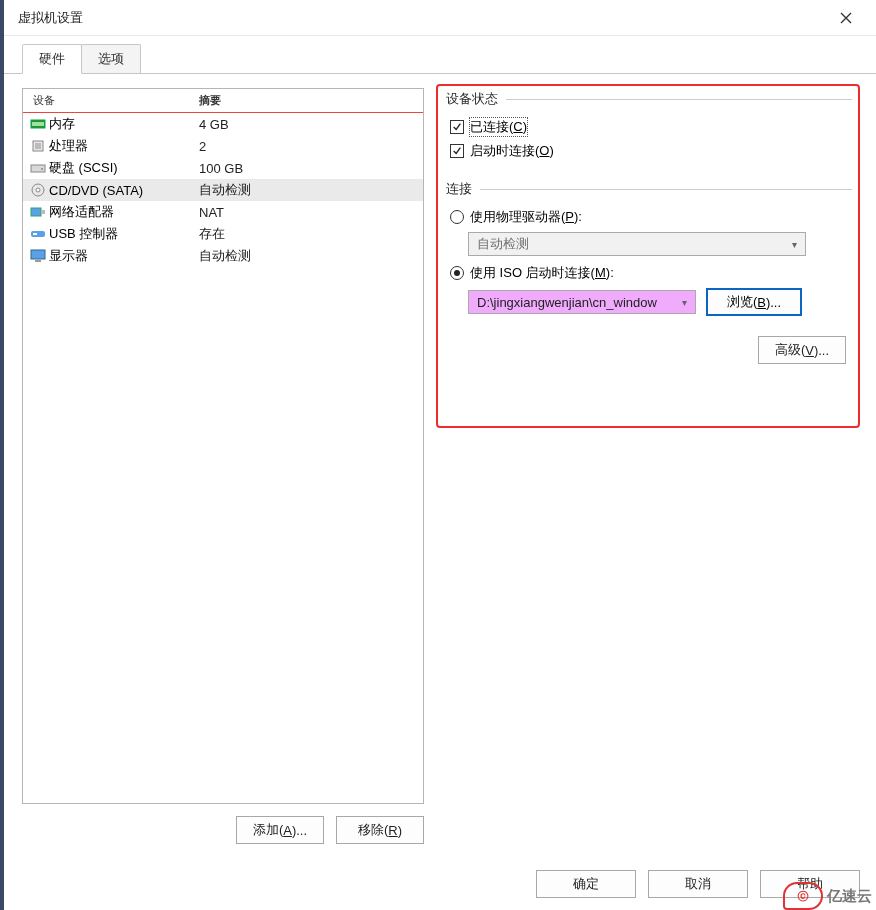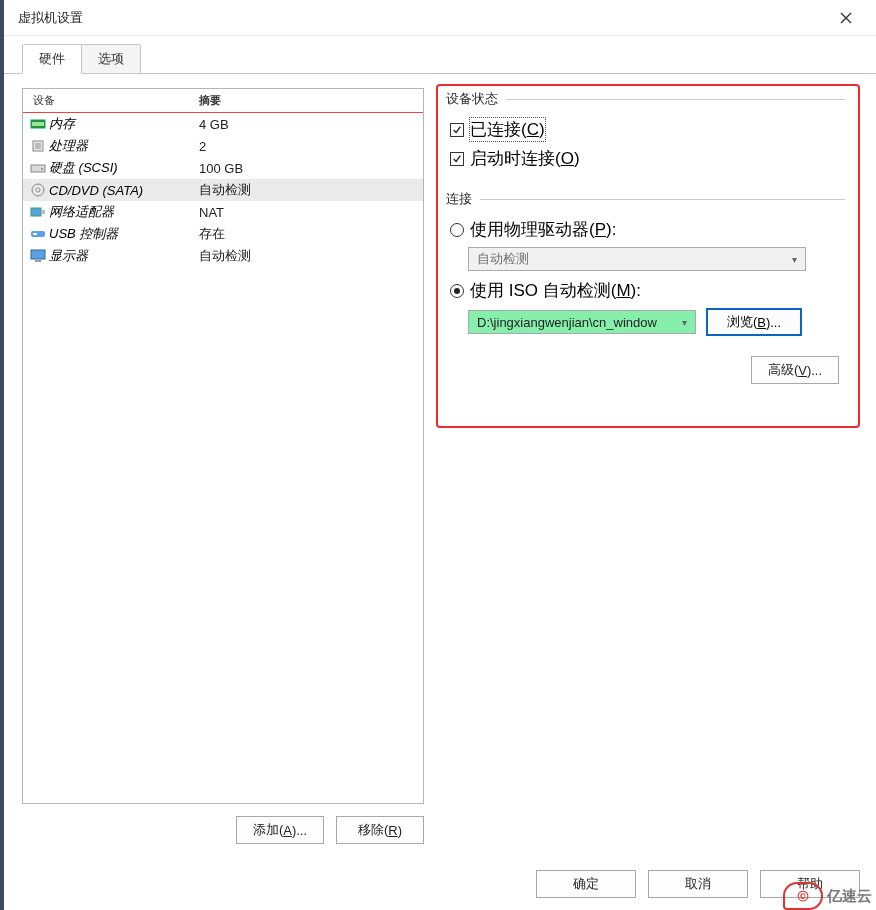--- a/index.html
+++ b/index.html
@@ -93,21 +93,21 @@
     .list-rows { }
     .list-row {
       display: flex;
       align-items: center;
       height: 22px;
       font-size: 13px;
       padding-left: 6px;
     }
     .list-row.selected { background: #eaeaea; }
     .row-icon { width: 18px; height: 14px; display:inline-flex; align-items:center; justify-content:center; margin-right:2px;}
-    .row-label { width: 150px; font-style: italic; }
+    .row-label { width: 150px; }
     .row-summary { flex: 1; color:#222; }
     .left-buttons {
       display: flex;
       gap: 12px;
       justify-content: flex-end;
       margin-top: 12px;
     }
     .btn {
       min-width: 88px;
       height: 28px;
@@ -142,27 +142,27 @@
       align-items: center;
       margin-bottom: 10px;
     }
     .group-title::after {
       content: "";
       flex: 1;
       height: 1px;
       background: #ccc;
       margin-left: 8px;
     }
-    .section { margin-bottom: 18px; padding: 2px 13px 0 6px;}
+    .section { margin-bottom: 18px; padding: 2px 6px 0 6px;}
     .checkbox-row, .radio-row {
       display: flex;
       align-items: center;
       gap: 6px;
       margin: 6px 0 6px 4px;
-      font-size: 17px;
+      font-size: 13px;
     }
     .cb {
        width:14px;height:14px;border:1px solid #333;display:inline-flex;align-items:center;justify-content:center;background:#fff;
     }
     .cb svg{width:10px;height:10px;}
     .rb {
       width:14px;height:14px;border:1px solid #333;border-radius:50%;display:inline-flex;align-items:center;justify-content:center;background:#fff;
     }
     .rb.checked::after{content:"";width:6px;height:6px;border-radius:50%;background:#222;}
     .underline{text-decoration: underline;}
@@ -170,21 +170,21 @@
       height: 24px;
       border: 1px solid #aaa;
       background: #f1f1f1;
       color: #707070;
       display:flex;align-items:center;justify-content:space-between;
       padding: 0 8px;
       margin: 4px 0 8px 22px;
       width: 338px;
       font-size: 13px;
     }
-    .combo.enabled{background:#86efac;color:#222;}
+    .combo.enabled{background:#f0abfc;color:#222;}
     .combo .chev{font-size:10px;color:#666;}
     .iso-row{display:flex;gap:10px;align-items:center;margin:4px 0 8px 22px;}
     .iso-row .combo{margin:0;width:228px;}
     .browse-btn{
       min-width:96px;height:28px;border:2px solid #0a66c2;background:#fdfdfd;display:inline-flex;align-items:center;justify-content:center;font-size:13px;
     }
     .adv-row{display:flex;justify-content:flex-end;margin-top:20px;padding-right:6px;}
     .footer{
       position:absolute;left:8px;right:0;bottom:12px;
       display:flex;gap:12px;justify-content:flex-end;
@@ -356,21 +356,21 @@
           <span class="rb"></span>
           <span><span>使用物理驱动器(</span><span class="underline">P</span><span>):</span></span>
         </div>
         <div class="combo">
           <span>自动检测</span>
           <span class="chev">▾</span>
         </div>
 
         <div class="radio-row">
           <span class="rb checked"></span>
-          <span><span>使用 ISO 自动检测(</span><span class="underline">M</span><span>):</span></span>
+          <span><span>使用 ISO 启动时连接(</span><span class="underline">M</span><span>):</span></span>
         </div>
         <div class="iso-row">
           <div class="combo enabled">
             <span>D:\jingxiangwenjian\cn_window</span>
             <span class="chev">▾</span>
           </div>
           <button class="browse-btn">
             <span>浏览(</span>
               <span class="underline">B</span>
               <span>)...</span>

